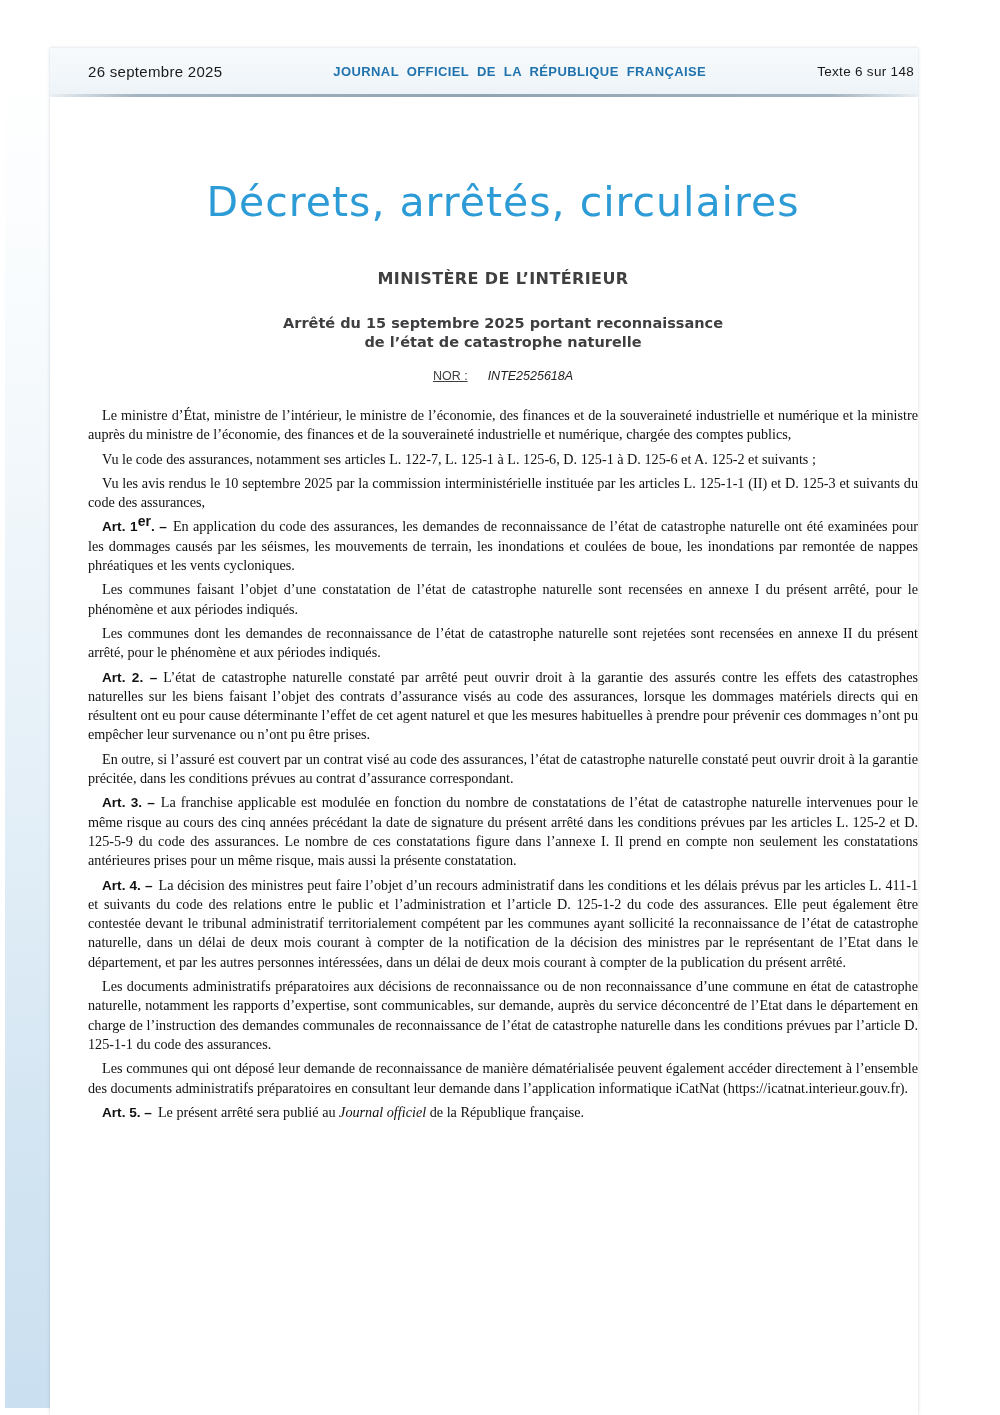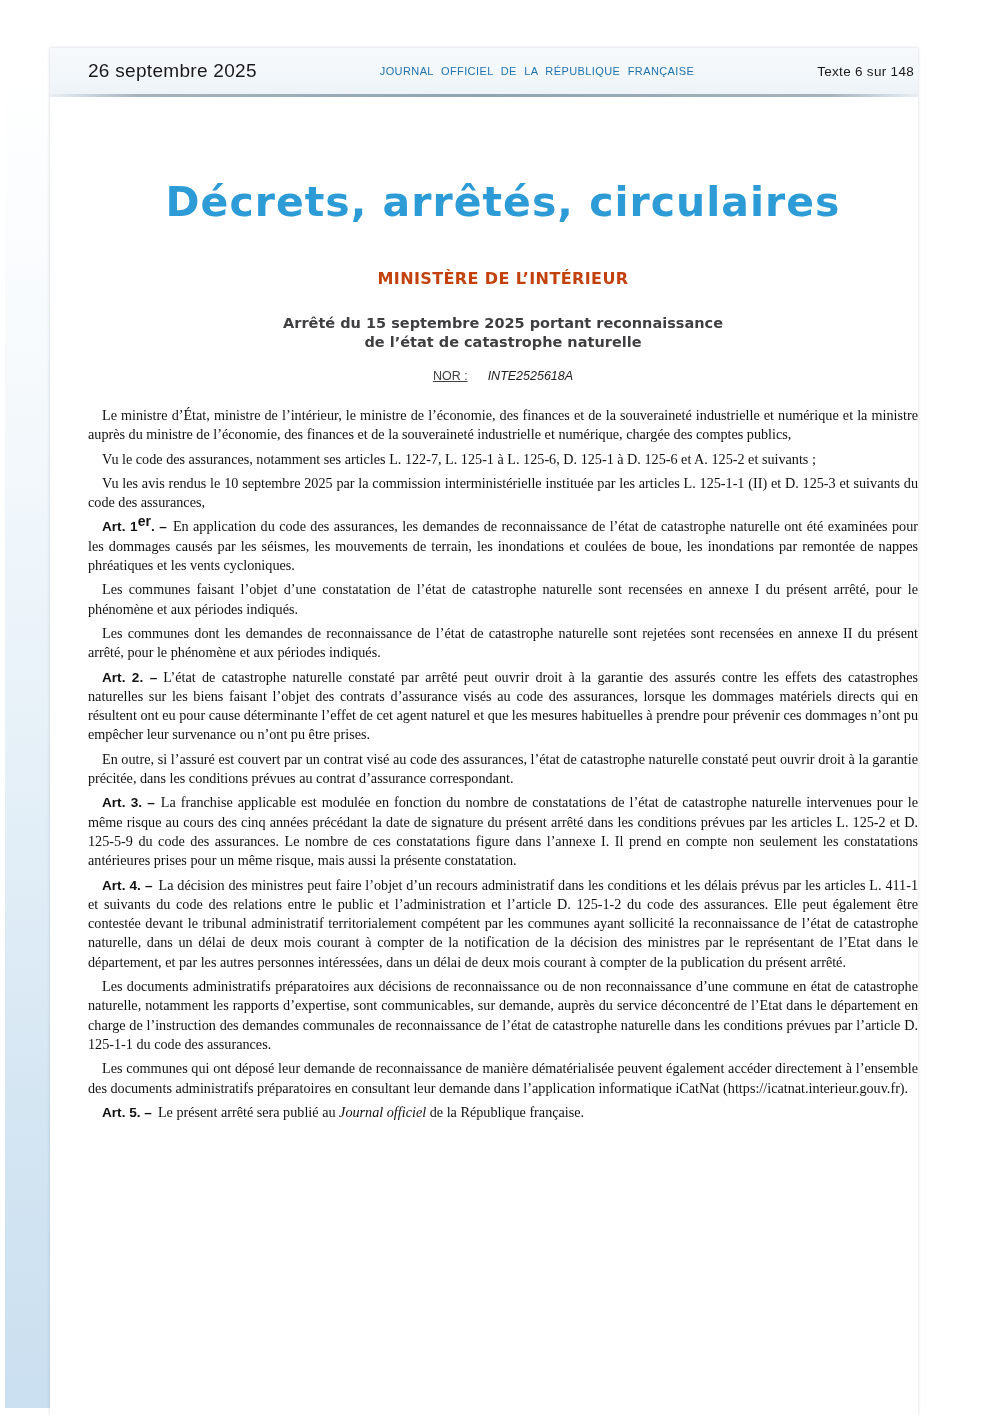--- a/index.html
+++ b/index.html
@@ -36,29 +36,29 @@
     position: relative;
     height: 46px;
     padding: 0 4px 0 38px;
     display: flex;
     align-items: center;
     background: linear-gradient(180deg, #f7fafc 0%, #f1f6fa 70%, #eef3f8 100%);
     font-family: "Liberation Sans", sans-serif;
   }
   .masthead .date {
     flex: none;
-    font-size: 19px;
+    font-size: 15px;
     letter-spacing: 0.3px;
     color: #1a1a1a;
   }
   .masthead .journal {
     flex: 1;
     text-align: center;
-    font-size: 11px;
-    font-weight: 400;
+    font-size: 13px;
+    font-weight: 700;
     letter-spacing: 0.4px;
     word-spacing: 4px;
     color: #2173ae;
   }
   .masthead .pageref {
     flex: none;
     font-size: 13.5px;
     letter-spacing: 0.3px;
     color: #1a1a1a;
   }
@@ -70,21 +70,21 @@
       #e9eff4 0%, #a3b3bf 10%, #90a4b2 50%, #a3b3bf 90%, #e9eff4 100%);
   }
 
   
   .content { margin-left: 38px; width: 830px; }
 
   h1.main-title {
     margin: 84px 0 0 0;
     text-align: center;
     font-family: "DejaVu Sans", sans-serif;
-    font-weight: 700;
+    font-weight: 400;
     font-size: 41px;
     line-height: 42px;
     letter-spacing: 1px;
     color: #2d9bd5;
   }
   h2.section-title {
     margin: 40px 0 0 0;
     text-align: center;
     font-family: "DejaVu Sans", sans-serif;
     font-weight: 400;
@@ -95,21 +95,21 @@
     color: #4a4a9e;
   }
   h3.ministry {
     margin: 47px 0 12px 0;
     text-align: center;
     font-family: "DejaVu Sans", sans-serif;
     font-weight: 700;
     font-size: 16px;
     line-height: 18px;
     letter-spacing: 0.4px;
-    color: #c2410c;
+    color: #404040;
   }
   .decree-title {
     margin: 26px 0 8px 0;
     text-align: center;
     font-family: "DejaVu Sans", sans-serif;
     font-weight: 700;
     font-size: 14.5px;
     line-height: 19px;
     color: #3f3f41;
   }

